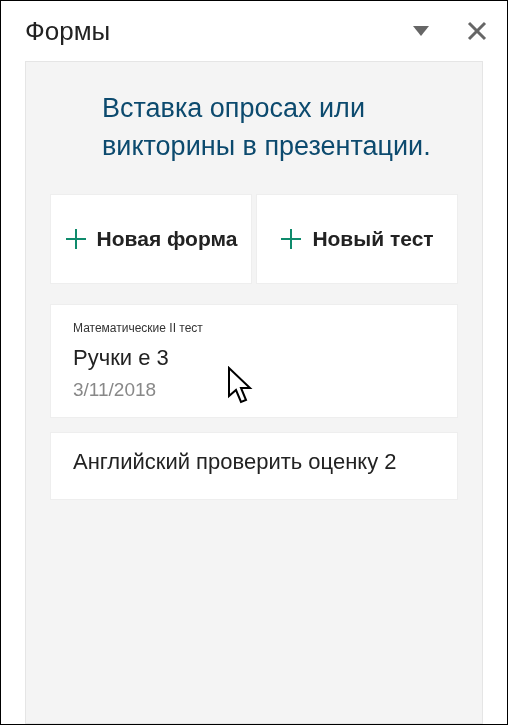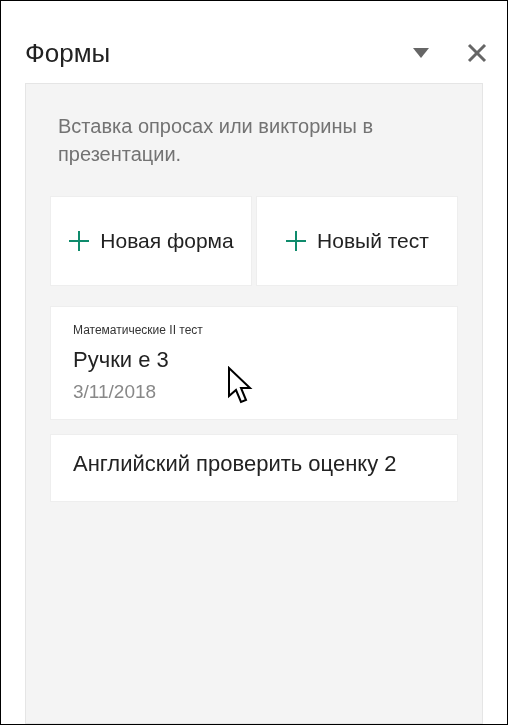--- a/index.html
+++ b/index.html
@@ -15,21 +15,20 @@
       height: 725px;
       background: #fff;
       border: 1px solid #000;
       display: flex;
       flex-direction: column;
     }
     .pane-header {
       display: flex;
       align-items: center;
       padding: 14px 14px 14px 24px;
-      margin-top: 22px;
     }
     .pane-title {
       font-size: 26px;
       font-weight: 400;
       color: #222;
       flex: 1;
     }
     .hdr-icon {
       width: 32px;
       height: 32px;
@@ -43,35 +42,37 @@
     .hdr-icon svg { display: block; }
     .body {
       flex: 1;
       padding: 0 24px 0 24px;
       background: #f4f4f4;
       margin: 0 24px;
       border: 1px solid #e5e5e5;
       overflow: hidden;
     }
     .intro {
-      font-size: 20px;
-      color: #737373;
+      font-size: 27px;
+      color: #0c4a6e;
       line-height: 1.4;
       padding: 28px 8px 28px 8px;
+      margin-left: 44px;
     }
     .section-title {
       font-size: 24px;
       font-weight: 400;
       color: #222;
       padding: 6px 8px 20px 8px;
     }
     .new-row {
       display: flex;
       gap: 4px;
       margin-bottom: 20px;
+      font-weight: bold;
     }
     .new-btn {
       flex: 1;
       background: #fff;
       border: 1px solid #eee;
       height: 90px;
       display: flex;
       align-items: center;
       justify-content: center;
       cursor: pointer;

